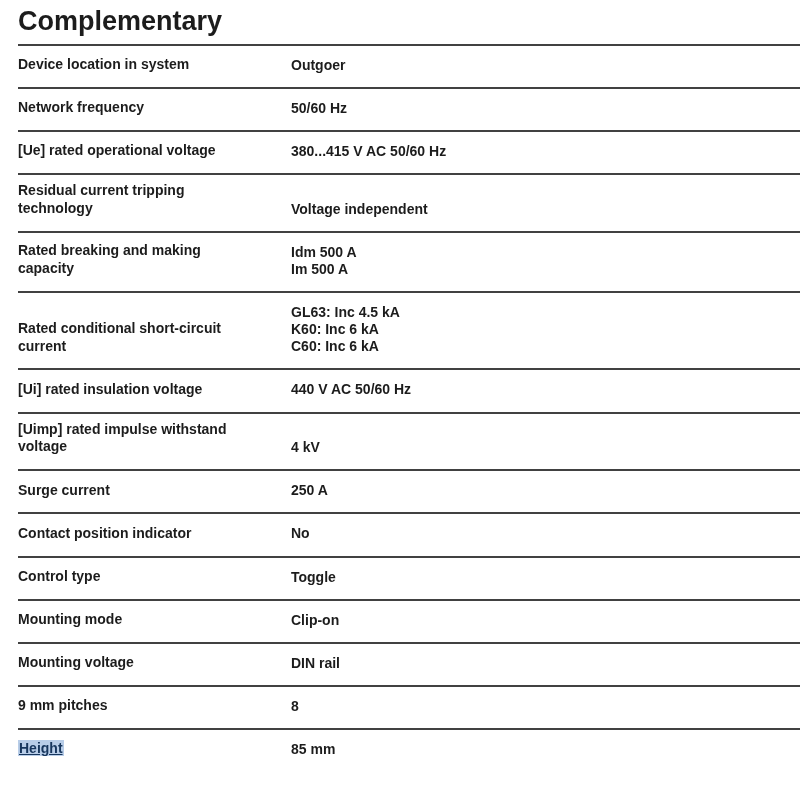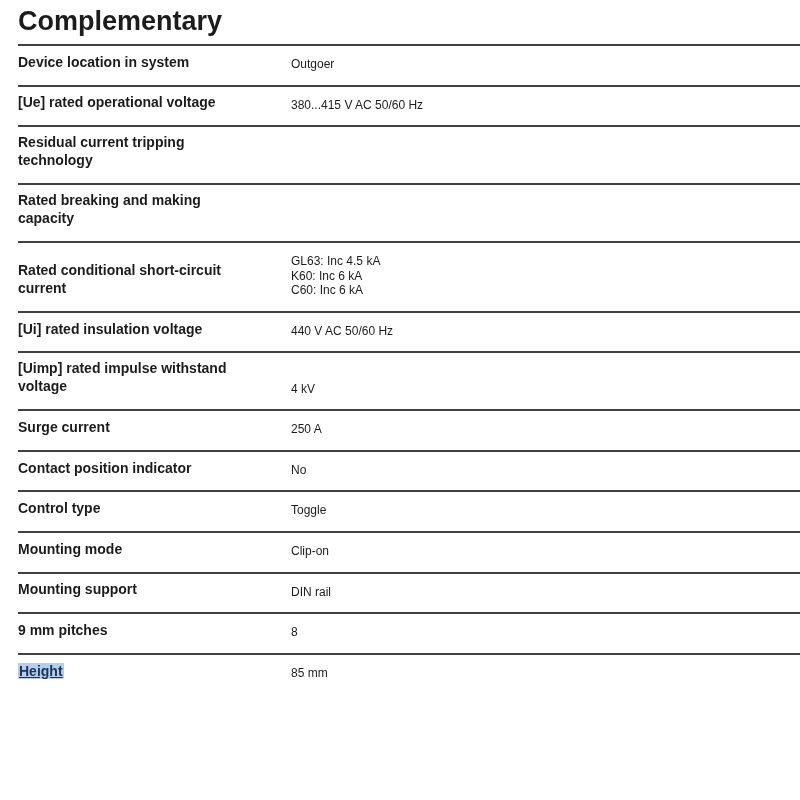--- a/index.html
+++ b/index.html
@@ -46,22 +46,22 @@
     width: 273px;
     padding-right: 14px;
     font-size: 14px;
     font-weight: 700;
     line-height: 1.28;
     white-space: pre-line;
   }
   .spec-value {
     flex: 1 1 auto;
     padding-top: 4px;
-    font-size: 12px;
-    font-weight: 400;
+    font-size: 14px;
+    font-weight: 700;
     line-height: 1.22;
     white-space: pre-line;
   }
   .selected-text {
     background: var(--sel-bg);
     color: var(--sel-text);
     padding: 0 1px;
     text-decoration: underline;
   }
 </style>
@@ -72,34 +72,41 @@
 
   <h1 class="section-title">Complementary</h1>
 
   <div class="spec-table">
 
     <div class="spec-row">
       <div class="spec-label">Device location in system</div>
       <div class="spec-value">Outgoer</div>
     </div>
 
+    <div class="spec-row">
+      <div class="spec-label">Network frequency</div>
+      <div class="spec-value">50/60 Hz</div>
+    </div>
 
     <div class="spec-row">
       <div class="spec-label">[Ue] rated operational voltage</div>
       <div class="spec-value">380...415 V AC 50/60 Hz</div>
     </div>
 
     <div class="spec-row">
       <div class="spec-label">Residual current tripping
 technology</div>
+      <div class="spec-value">Voltage independent</div>
     </div>
 
     <div class="spec-row">
       <div class="spec-label">Rated breaking and making
 capacity</div>
+      <div class="spec-value">Idm 500 A
+Im 500 A</div>
     </div>
 
     <div class="spec-row">
       <div class="spec-label">Rated conditional short-circuit
 current</div>
       <div class="spec-value">GL63: Inc 4.5 kA
 K60: Inc 6 kA
 C60: Inc 6 kA</div>
     </div>
 
@@ -128,21 +135,21 @@
       <div class="spec-label">Control type</div>
       <div class="spec-value">Toggle</div>
     </div>
 
     <div class="spec-row">
       <div class="spec-label">Mounting mode</div>
       <div class="spec-value">Clip-on</div>
     </div>
 
     <div class="spec-row">
-      <div class="spec-label">Mounting support</div>
+      <div class="spec-label">Mounting voltage</div>
       <div class="spec-value">DIN rail</div>
     </div>
 
     <div class="spec-row">
       <div class="spec-label">9 mm pitches</div>
       <div class="spec-value">8</div>
     </div>
 
     <div class="spec-row">
       <div class="spec-label"><span class="selected-text">Height</span></div>

